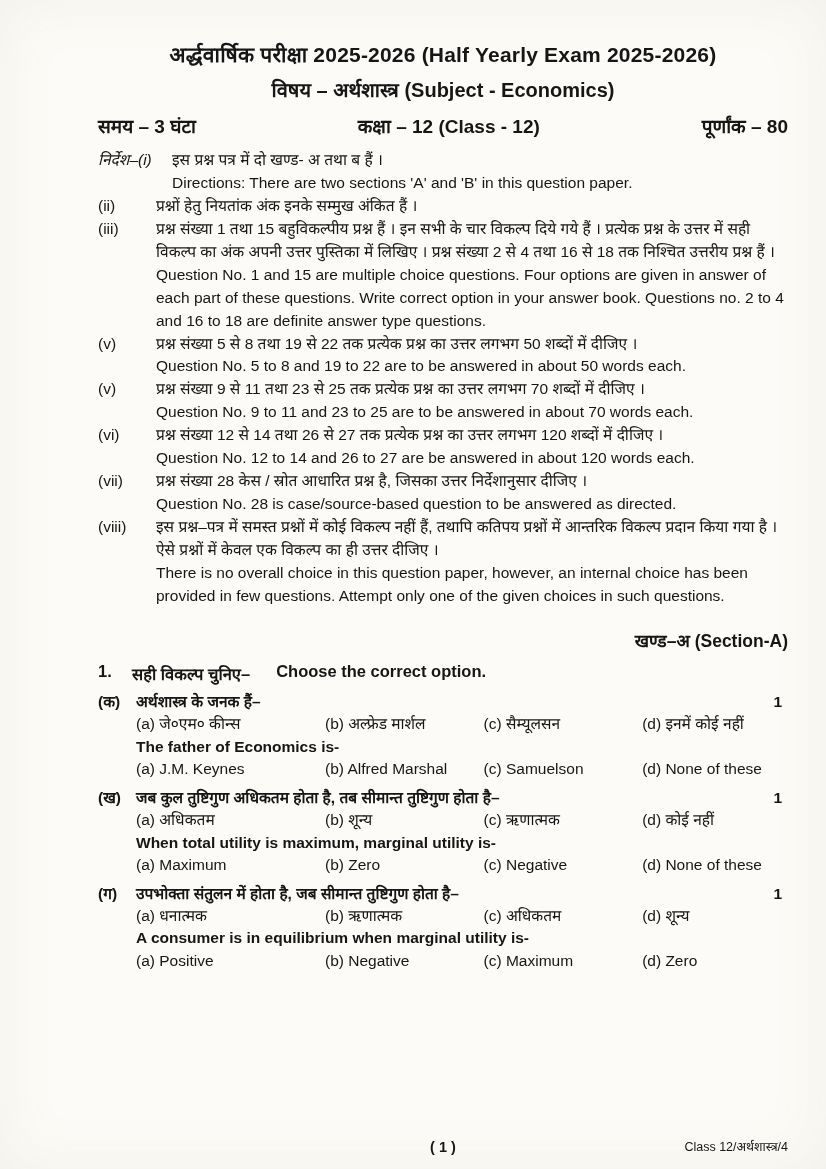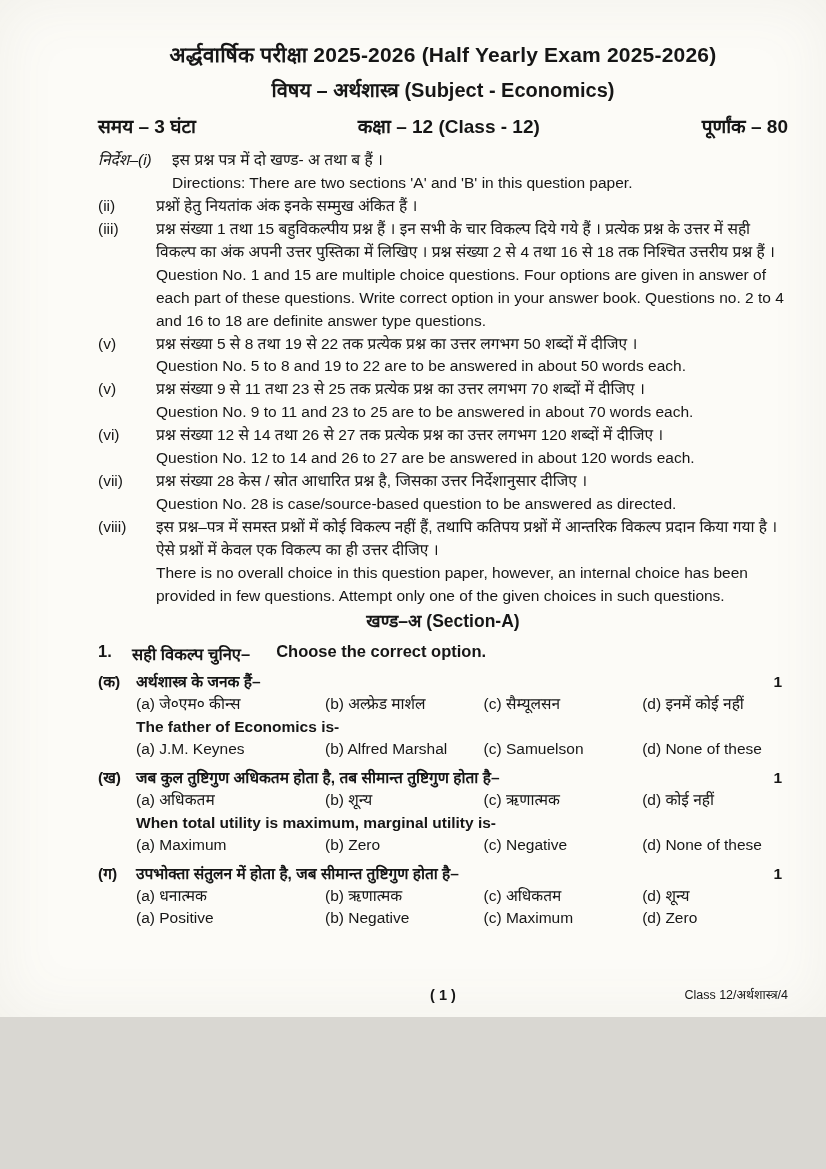--- a/index.html
+++ b/index.html
@@ -1,20 +1,20 @@
 <!DOCTYPE html>
 <html lang="hi"><head>
 <meta charset="utf-8">
 <style>
   * { margin:0; padding:0; box-sizing:border-box; }
   html,body { background:#d9d7d2; }
   body { font-family:"Liberation Sans","DejaVu Sans",sans-serif; }
   .paper {
     position:relative;
-    width:826px; height:1017px;
+    width:826px; height:1169px;
     margin:0 auto;
     background:#fcfbf7;
     color:#161616;
     padding:40px 38px 16px 98px;
     overflow:hidden;
     box-shadow:inset 0 0 60px rgba(120,110,90,.08);
   }
   
   .hdr { text-align:center; }
   .hdr-title   { font-size:21px; font-weight:bold; letter-spacing:.2px; }
@@ -25,21 +25,21 @@
   }
   
   .instr-wrap { margin-top:10px; font-size:15.5px; line-height:1.48; }
   .instr { display:flex; align-items:flex-start; }
   .ilabel { flex:0 0 58px; font-weight:normal; white-space:nowrap; padding-right:4px; }
   .ilabel.first { flex-basis:74px; font-style:italic; }
   .ibody { flex:1; }
   .ibody .hi { }
   .ibody .en { }
   
-  .section-title { text-align:center; font-size:17.5px; font-weight:bold; margin-top:0; }
+  .section-title { text-align:right; font-size:17.5px; font-weight:bold; margin-top:20px; }
   .q-head { display:flex; font-size:16.5px; font-weight:bold; margin-top:10px; }
   .q-head .qno { flex:0 0 34px; }
   .q-head .qp-hi { margin-right:26px; }
   .qpart { margin-top:6px; font-size:15.5px; line-height:1.45; }
   .qline { display:flex; align-items:baseline; font-weight:bold; }
   .qline .plabel { flex:0 0 38px; }
   .qline .marks { margin-left:auto; padding-right:6px; }
   .opts {
     display:grid;
     grid-template-columns:1.25fr 1fr 1fr 1.15fr;
@@ -192,20 +192,21 @@
       <span class="plabel">(ग)</span>
       <span>उपभोक्ता संतुलन में होता है, जब सीमान्त तुष्टिगुण होता है–</span>
       <span class="marks">1</span>
     </div>
     <div class="opts">
       <span>(a) धनात्मक</span>
       <span>(b)  ऋणात्मक</span>
       <span>(c)  अधिकतम</span>
       <span>(d)  शून्य</span>
     </div>
+    <div class="qline-en">A consumer is in equilibrium when marginal utility is-</div>
     <div class="opts">
       <span>(a)   Positive</span>
       <span>(b)  Negative</span>
       <span>(c)  Maximum</span>
       <span>(d)  Zero</span>
     </div>
   </div>
 
   <div class="footer">
     <span class="pageno">( 1 )</span>

